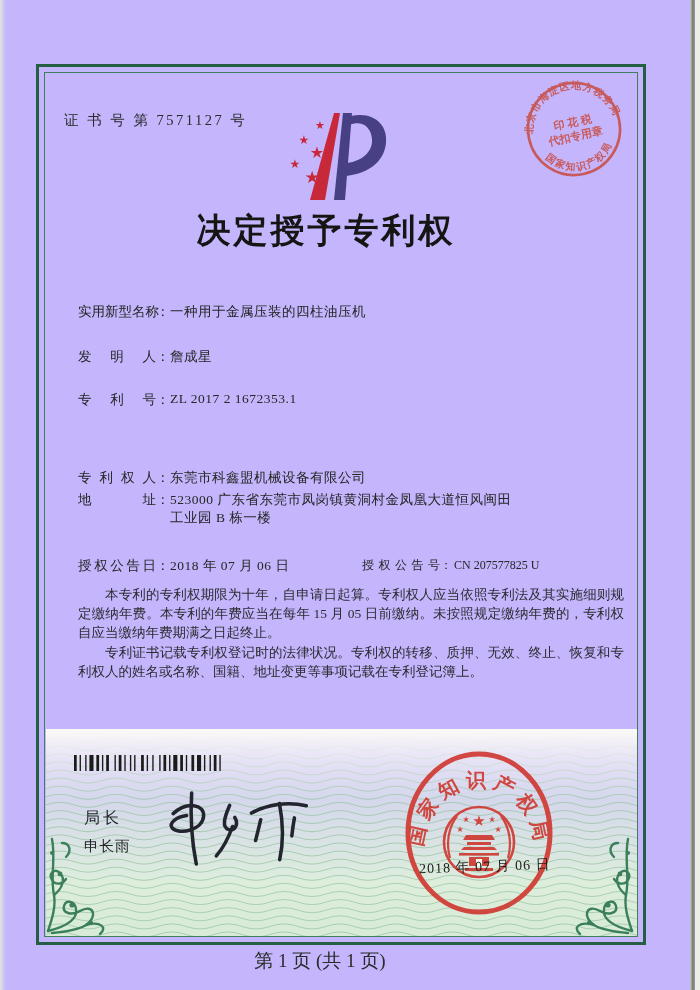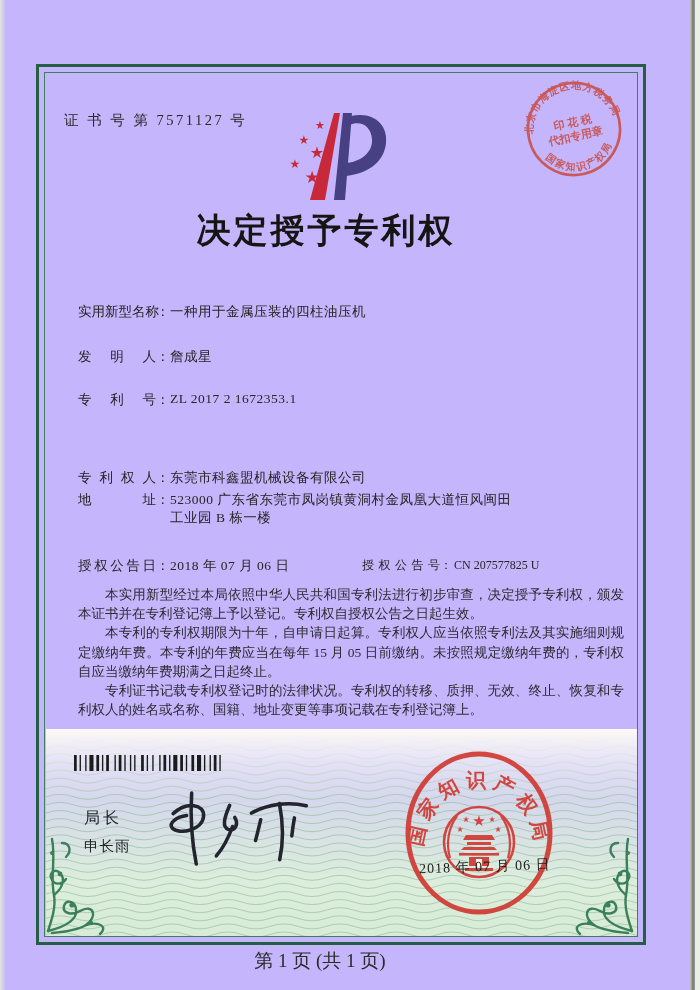--- a/index.html
+++ b/index.html
@@ -182,21 +182,20 @@
     <span class="val2">工业园 B 栋一楼</span>
   </div>
   <div class="field" style="top:557px">
     <span class="lbl">授权公告日</span><span class="colon">：</span><span class="val">2018 年 07 月 06 日</span>
   </div>
   <div class="grant-no">
     <span class="lbl">授权公告号</span><span class="colon">：</span><span class="val">CN 207577825 U</span>
   </div>
 
   <div class="body-text">
-    <p>本实用新型经过本局依照中华人民共和国专利法进行初步审查，决定授予专利权，颁发本证书并在专利登记簿上予以登记。专利权自授权公告之日起生效。</p>
     <p>本专利的专利权期限为十年，自申请日起算。专利权人应当依照专利法及其实施细则规定缴纳年费。本专利的年费应当在每年 15 月 05 日前缴纳。未按照规定缴纳年费的，专利权自应当缴纳年费期满之日起终止。</p>
     <p>专利证书记载专利权登记时的法律状况。专利权的转移、质押、无效、终止、恢复和专利权人的姓名或名称、国籍、地址变更等事项记载在专利登记簿上。</p>
   </div>
 
   <svg class="barcode" id="barcode" width="150" height="16" viewBox="0 0 110 16" preserveAspectRatio="none">
       <g fill="#1b1b1b">
         <rect x="0" y="0" width="2" height="16"></rect>
         <rect x="4.1" y="0" width="1" height="16"></rect>
         <rect x="8.2" y="0" width="1" height="16"></rect>
         <rect x="11.3" y="0" width="3" height="16"></rect>

